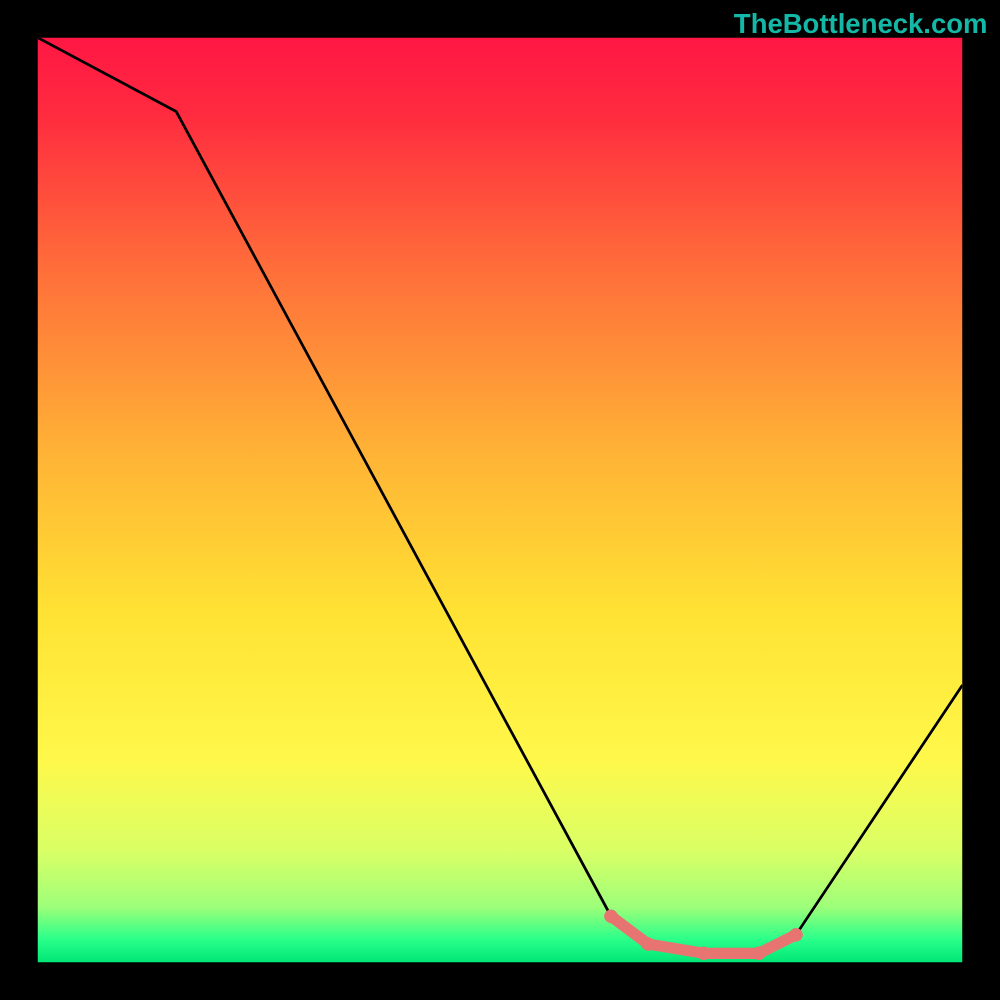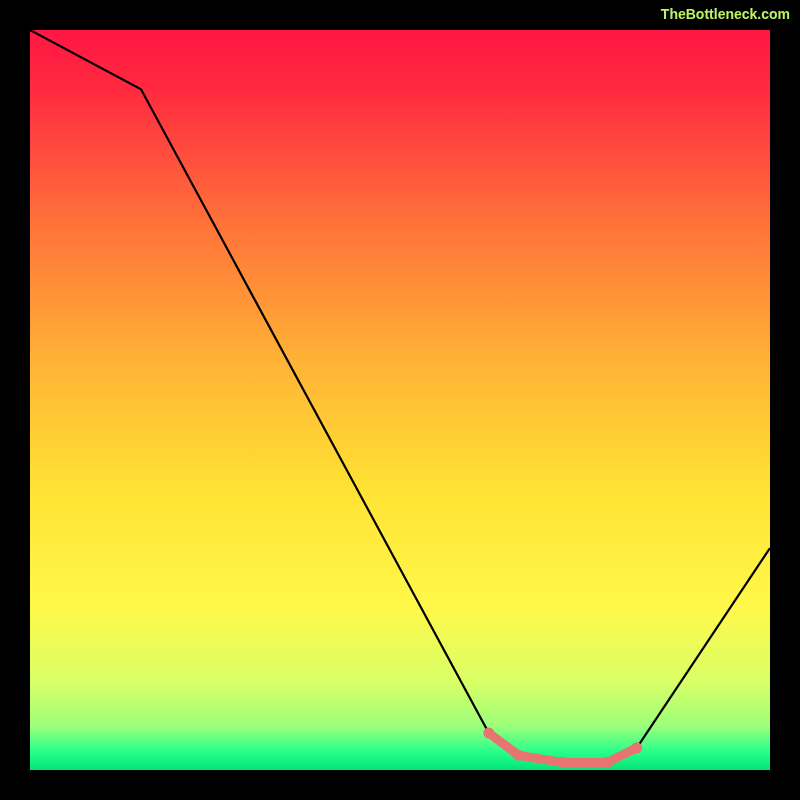--- a/index.html
+++ b/index.html
@@ -9,23 +9,23 @@
     height: 800px;
     background: #000;
     position: relative;
     overflow: hidden;
   }
   .watermark {
     position: absolute;
     top: 6px;
     right: 10px;
     font-family: Arial, sans-serif;
-    font-size: 14px;
+    font-size: 22px;
     font-weight: bold;
-    color: #bef264;
+    color: #14b8a6;
     z-index: 10;
   }
   .plot-area {
     position: absolute;
     top: 30px;
     left: 30px;
     width: 740px;
     height: 740px;
   }
   .bg {

